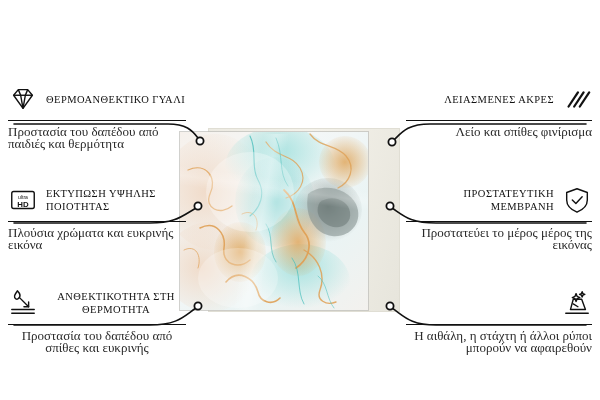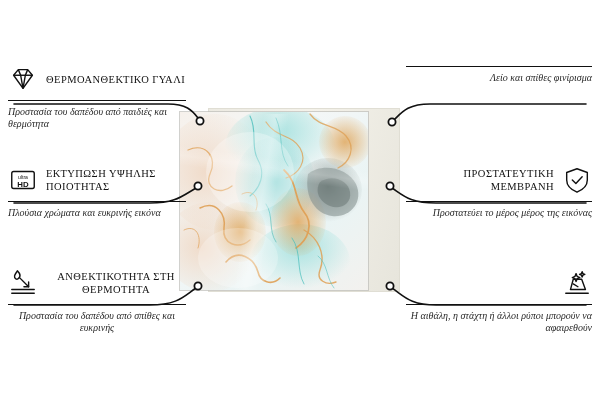--- a/index.html
+++ b/index.html
@@ -3,21 +3,21 @@
 <meta charset="utf-8">
 <style>
   html,body{margin:0;padding:0;}
   body{
     width:600px;height:400px;
     background:#ffffff;
     font-family:"Liberation Serif", serif;
     position:relative;
     overflow:hidden;
   }
-  .stage{position:absolute;inset:0;}
+  .stage{position:absolute;inset:0;margin-top:20px;}
 
   
   .product-wrap{
     position:absolute;
     left:180px; top:110px;
     width:220px; height:180px;
   }
   .panel-back{
     position:absolute;
     left:28px; top:-2px;
@@ -61,24 +61,23 @@
     letter-spacing:.45px;
     line-height:13px;
     color:#111;
     text-transform:uppercase;
   }
   .feat-rule{
     height:0;border-top:1.4px solid #111;margin-top:4px;width:100%;
   }
   .feat-desc{
     margin-top:5px;
-    font-size:10px;
+    font-size:13px;
     line-height:11.5px;
     color:#2a2a2a;
-    font-style:italic;
   }
   .ico{flex:0 0 auto;width:30px;height:30px;display:block;}
 
   .feat.l1{top:62px;}
   .feat.l2{top:163px;}
   .feat.l3{top:266px;text-align:center;}
   .feat.r1{top:62px;}
   .feat.r2{top:163px;}
   .feat.r3{top:266px;}
 </style>
@@ -228,20 +227,30 @@
           <path d="M4 27 H28"></path>
         </g>
       </svg>
       <div class="feat-title">ΑΝΘΕΚΤΙΚΟΤΗΤΑ ΣΤΗ ΘΕΡΜΟΤΗΤΑ</div>
     </div>
     <div class="feat-rule"></div>
     <div class="feat-desc">Προστασία του δαπέδου από σπίθες και ευκρινής</div>
   </div>
 
   <div class="feat right r1">
+    <div class="feat-head">
+      <div class="feat-title">ΛΕΙΑΣΜΕΝΕΣ ΑΚΡΕΣ</div>
+      <svg class="ico" viewBox="0 0 32 32">
+        <g stroke="#111" stroke-width="2.4" stroke-linecap="round">
+          <path d="M7 24 L17 9"></path>
+          <path d="M13 24 L23 9"></path>
+          <path d="M19 24 L29 9"></path>
+        </g>
+      </svg>
+    </div>
     <div class="feat-rule"></div>
     <div class="feat-desc">Λείο και σπίθες φινίρισμα</div>
   </div>
 
   <div class="feat right r2">
     <div class="feat-head">
       <div class="feat-title">ΠΡΟΣΤΑΤΕΥΤΙΚΗ ΜΕΜΒΡΑΝΗ</div>
       <svg class="ico" viewBox="0 0 32 32">
         <g fill="none" stroke="#111" stroke-width="1.5" stroke-linecap="round" stroke-linejoin="round">
           <path d="M16 4 L27 8 V16 C27 22 22 26.5 16 29 C10 26.5 5 22 5 16 V8 Z"></path>

